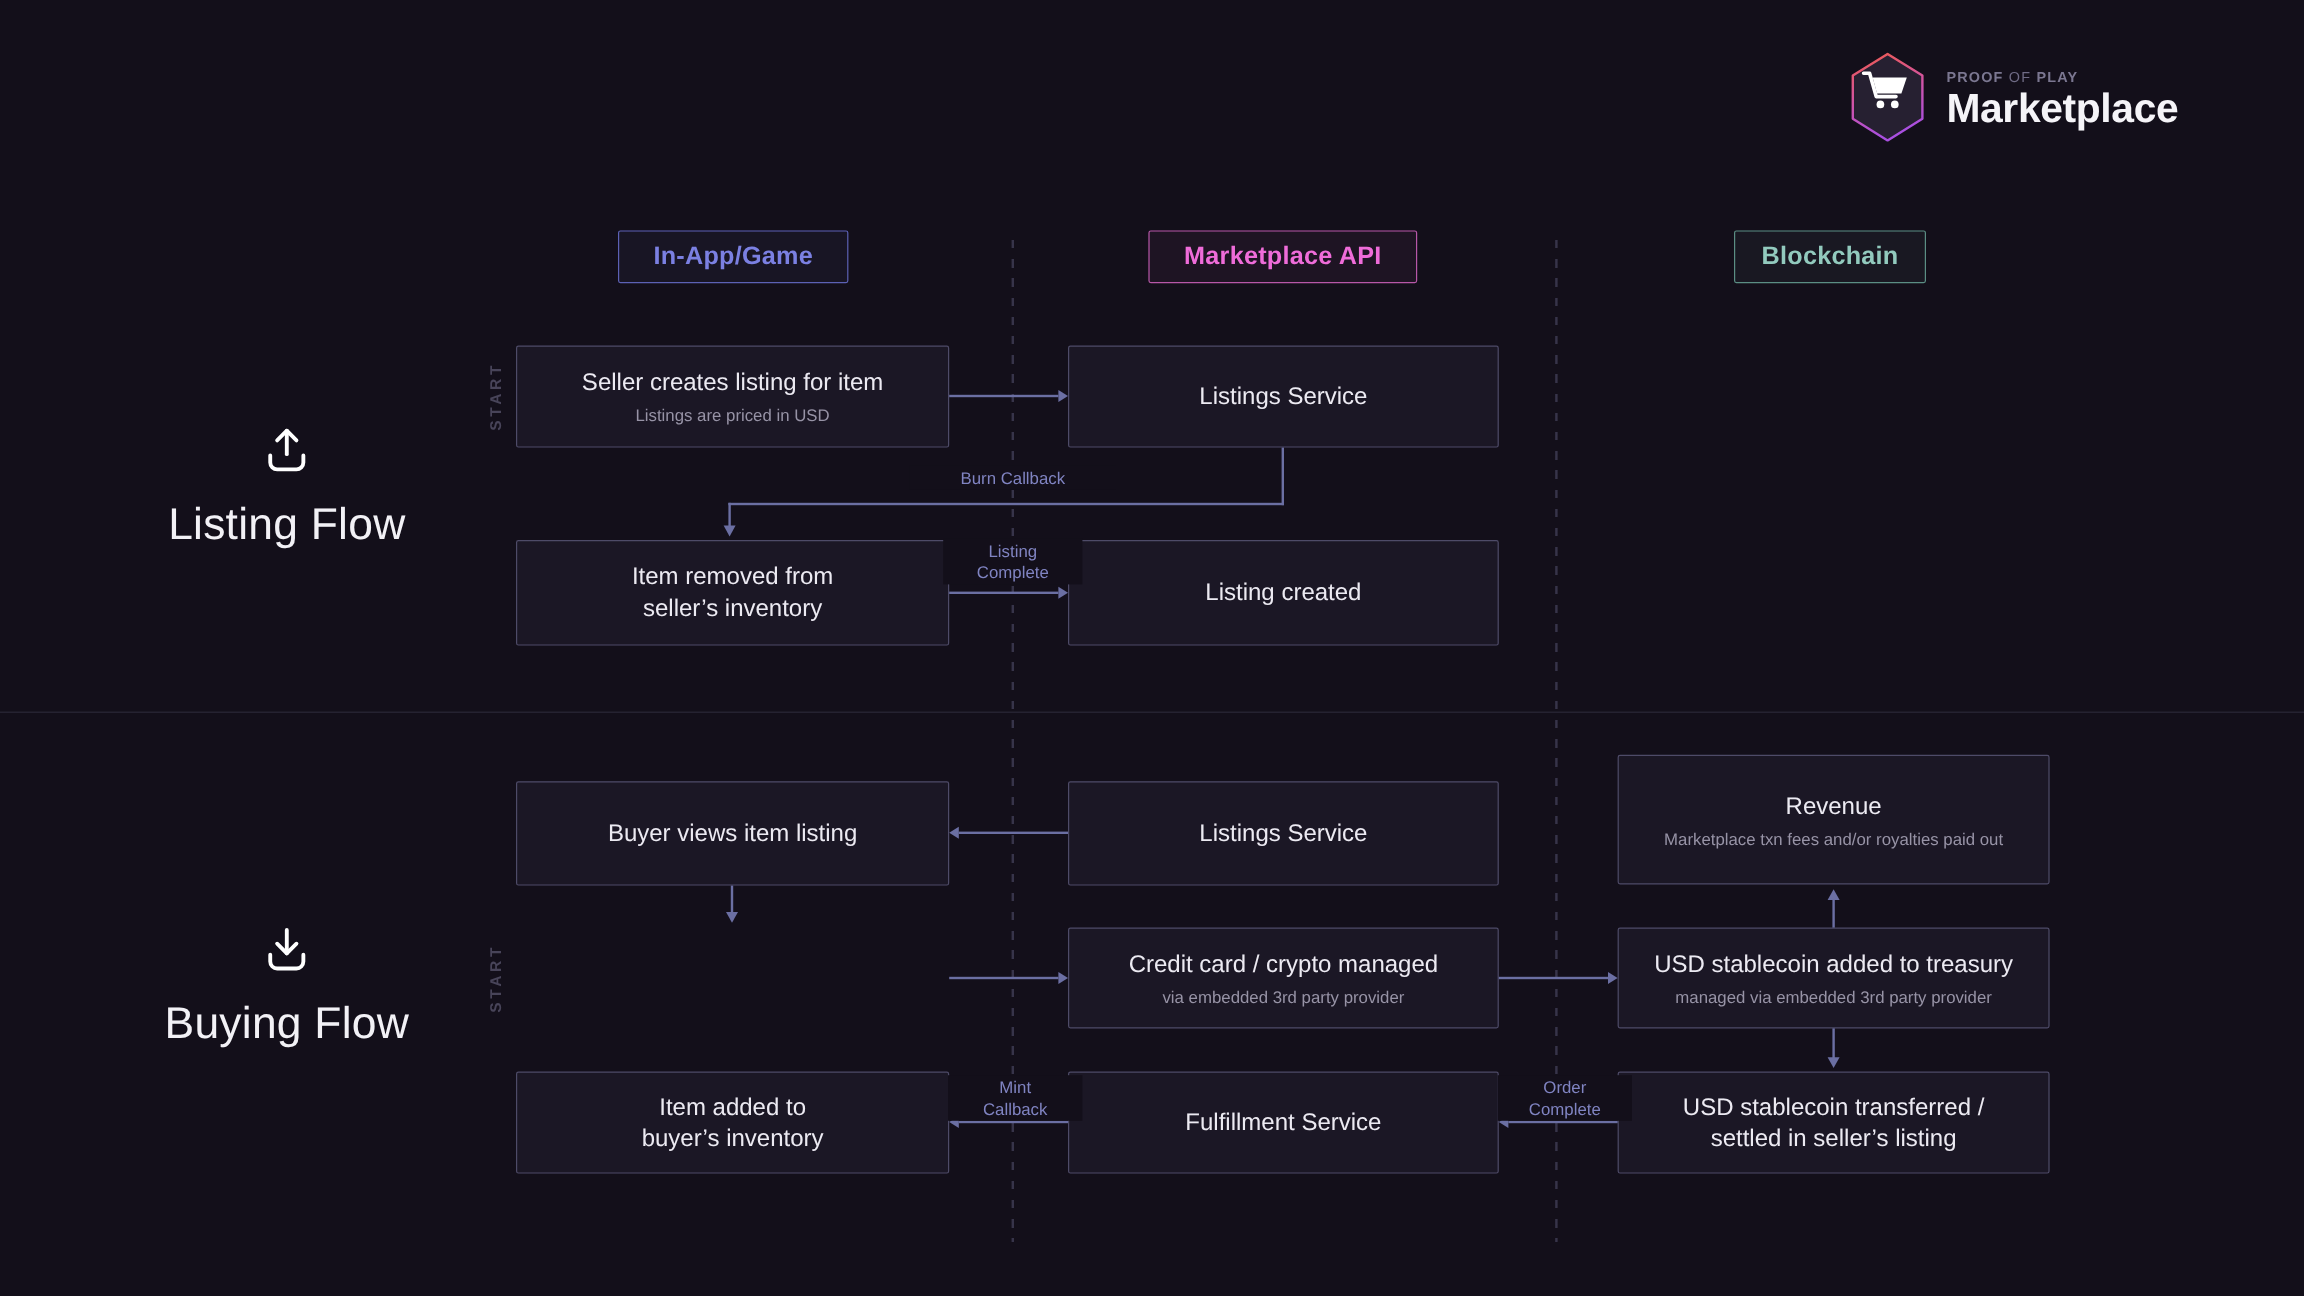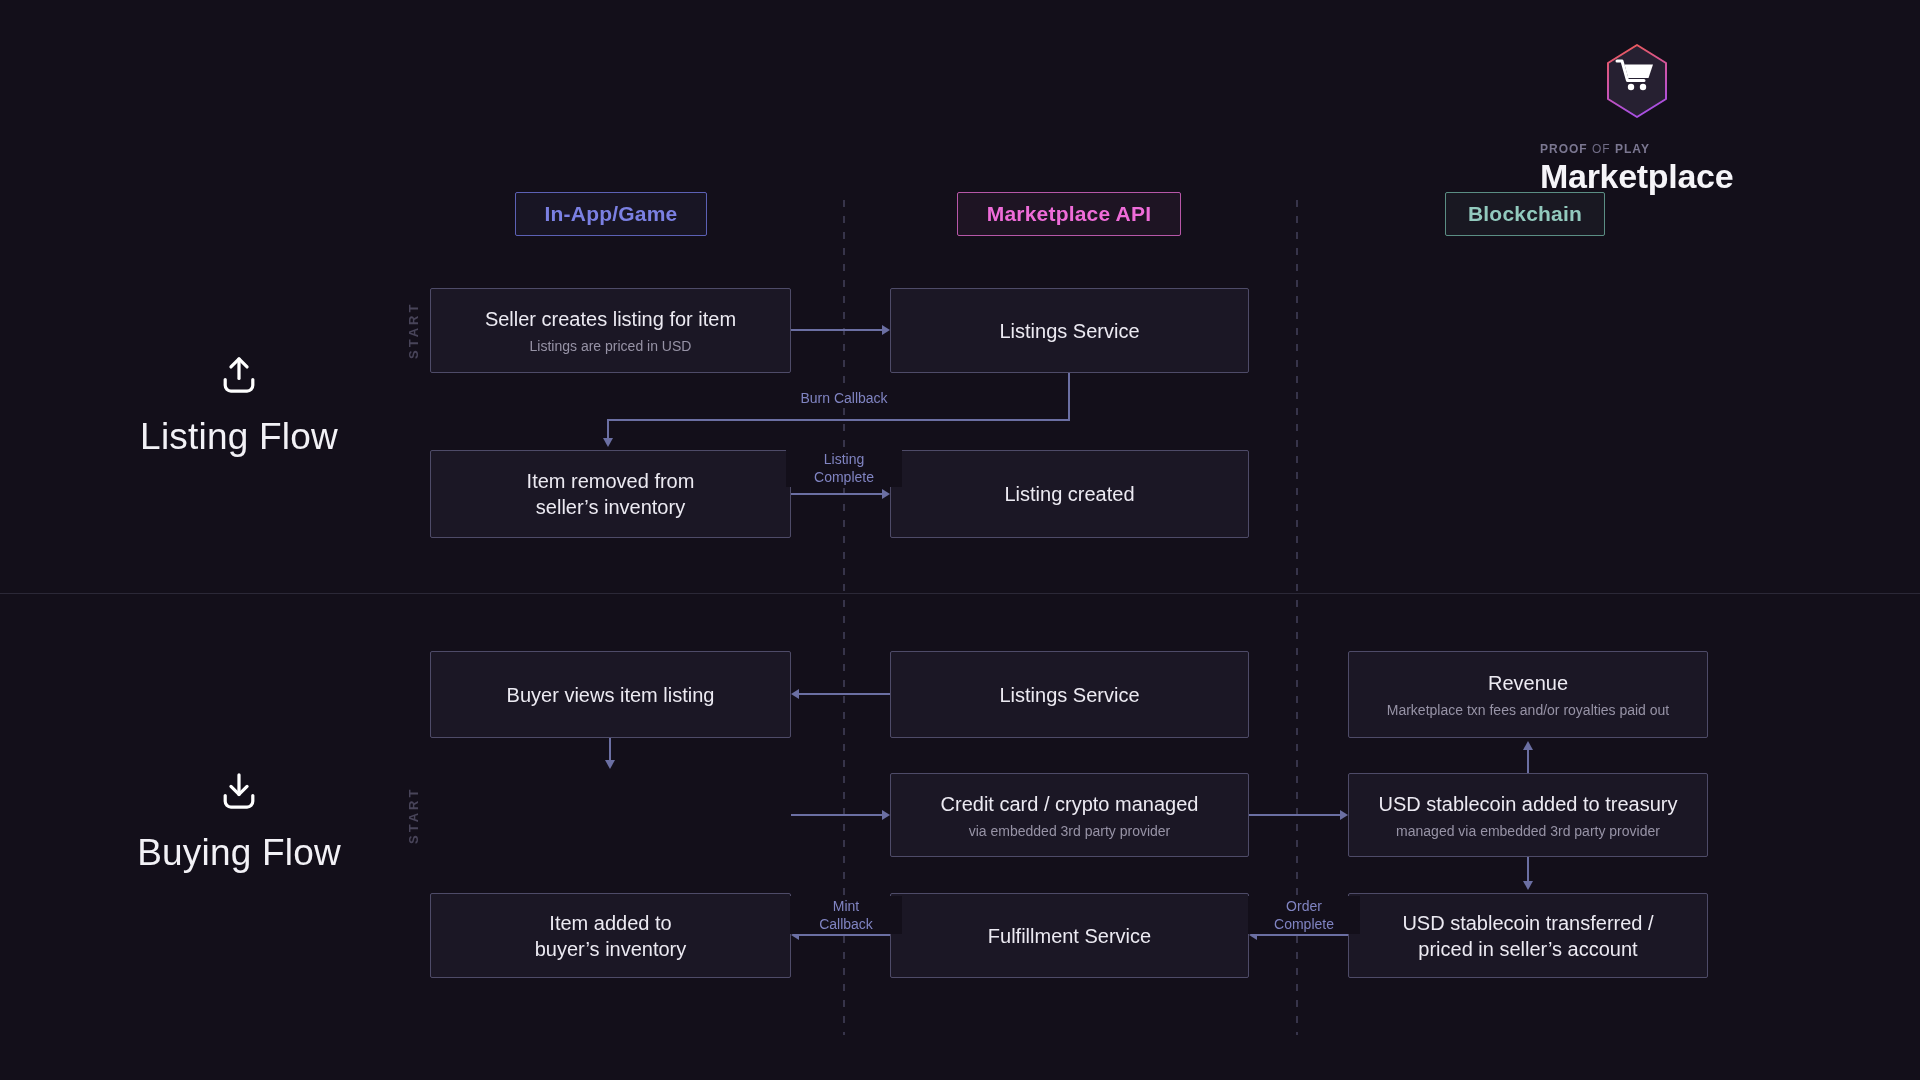--- a/index.html
+++ b/index.html
@@ -21,21 +21,21 @@
   body{font-family:"Liberation Sans", sans-serif;}
   #canvas{
     position:relative;width:1920px;height:1080px;background:var(--bg);
     overflow:hidden;
   }
   
   .page-title{
     position:absolute;left:92px;top:55px;font-size:40px;font-weight:700;
     color:#fafafa;letter-spacing:-.4px;
   }
-  .logo{position:absolute;left:1540px;top:42px;display:flex;align-items:center;gap:16px;flex-direction:column;}
+  .logo{position:absolute;left:1540px;top:42px;display:flex;align-items:center;gap:16px;}
   .logo-text{display:flex;flex-direction:column;justify-content:center;padding-top:6px;}
   .brand-line{font-size:12px;letter-spacing:1px;color:#6f6b85;font-weight:500;}
   .brand-line .b{font-weight:800;color:#7b7791;}
   .brand-name{font-size:34px;font-weight:700;color:#f5f4f8;letter-spacing:-.3px;margin-top:1px;}
   
   .col-header{
     position:absolute;top:192px;height:44px;box-sizing:border-box;
     display:flex;align-items:center;justify-content:center;
     border:1px solid;border-radius:2px;font-weight:700;font-size:21px;letter-spacing:.2px;
   }
@@ -167,21 +167,21 @@
   </div>
 
   <div class="start-label" style="top:773px;height:84px">START</div>
 
   <div class="node" style="left:430px;top:651px;width:361px;height:87px">
     <div class="node-title">Buyer views item listing</div>
   </div>
   <div class="node" style="left:890px;top:651px;width:359px;height:87px">
     <div class="node-title">Listings Service</div>
   </div>
-  <div class="node" style="left:1348px;top:651px;width:360px;height:87px">
+  <div class="node" style="left:1348px;top:629px;width:360px;height:108px">
     <div class="node-title">Revenue</div>
     <div class="node-sub">Marketplace txn fees and/or royalties paid out</div>
   </div>
 
   <div class="node" style="left:890px;top:773px;width:359px;height:84px">
     <div class="node-title">Credit card / crypto managed</div>
     <div class="node-sub">via embedded 3rd party provider</div>
   </div>
   <div class="node" style="left:1348px;top:773px;width:360px;height:84px">
     <div class="node-title">USD stablecoin added to treasury</div>
@@ -190,21 +190,21 @@
 
   <div class="node" style="left:430px;top:893px;width:361px;height:85px">
     <div class="node-title">Item added to
 buyer’s inventory</div>
   </div>
   <div class="node" style="left:890px;top:893px;width:359px;height:85px">
     <div class="node-title">Fulfillment Service</div>
   </div>
   <div class="node" style="left:1348px;top:893px;width:360px;height:85px">
     <div class="node-title">USD stablecoin transferred /
-priced in seller’s account</div>
+settled in seller’s listing</div>
   </div>
 
   <div>
     <div class="seg" style="left:799px;top:693px;width:91px;height:2px"></div>
     <div class="head l" style="left:791px;top:689px"></div>
   </div>
   <div>
     <div class="seg" style="left:609px;top:738px;width:2px;height:23px"></div>
     <div class="head d" style="left:605px;top:760px"></div>
   </div>

